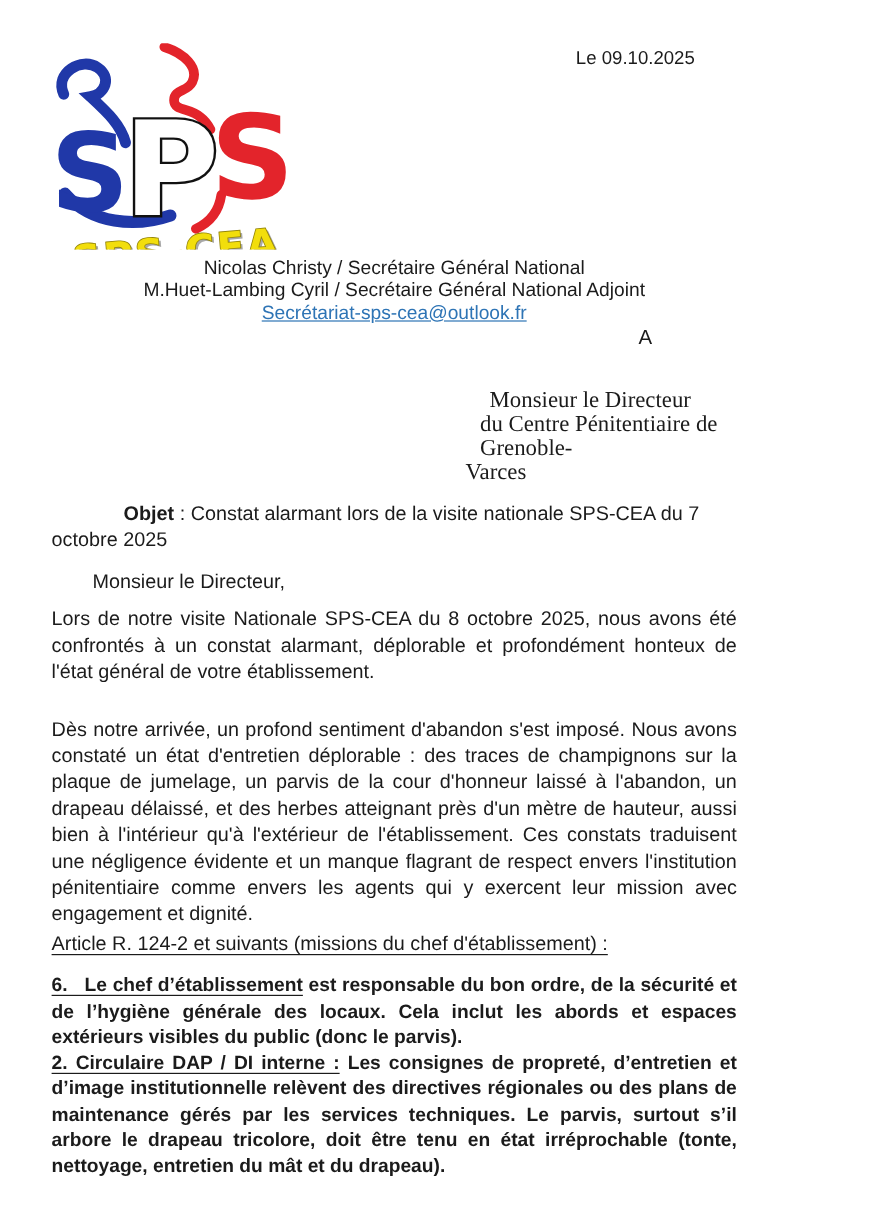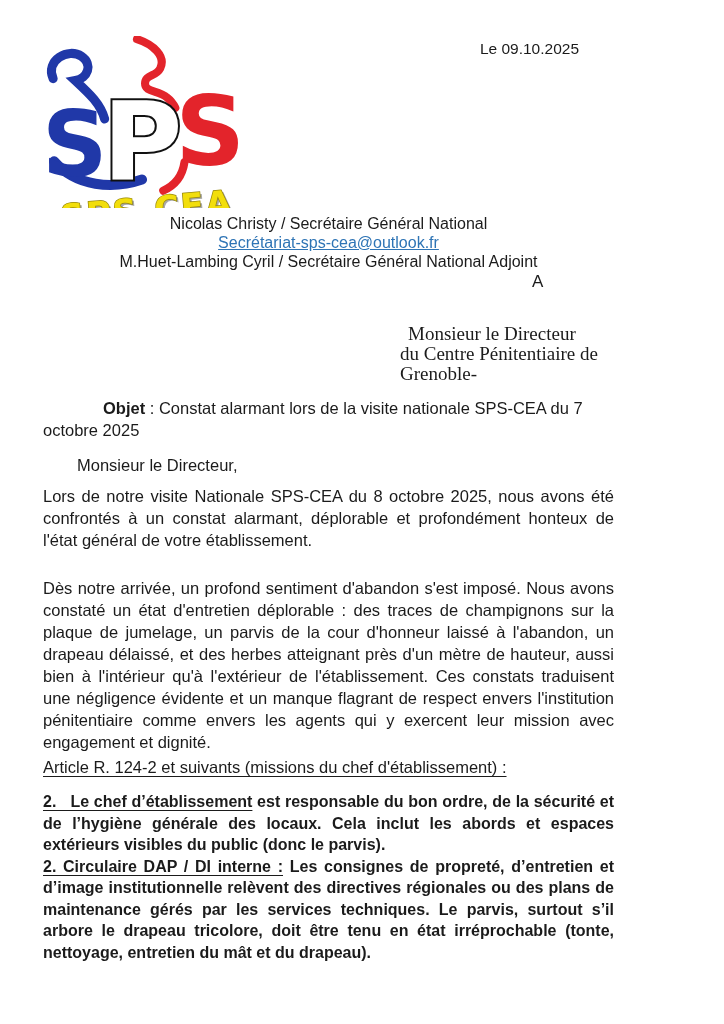--- a/index.html
+++ b/index.html
@@ -60,39 +60,40 @@
       <text x="62" y="142" font-family="DejaVu Sans, sans-serif" font-weight="bold" font-size="108" fill="#ffffff" stroke="#111111" stroke-width="4" paint-order="stroke">P</text>
       <text x="134" y="128" font-family="DejaVu Sans, sans-serif" font-weight="bold" font-size="96" fill="#e3242b">S</text>
 
       <text x="22" y="186" transform="rotate(-5 96 172)" font-family="DejaVu Sans, sans-serif" font-weight="bold" font-size="33" letter-spacing="2" fill="#a8a8a8">SPS-CEA</text>
       <text x="20" y="184" transform="rotate(-5 96 172)" font-family="DejaVu Sans, sans-serif" font-weight="bold" font-size="33" letter-spacing="2" fill="#f2de0c" stroke="#94850a" stroke-width="1.4" paint-order="stroke">SPS-CEA</text>
     </svg>
   </div>
 
   <div class="sender">
     <div class="sender-line">Nicolas Christy / Secrétaire Général National</div>
+    <div class="sender-line">M.Huet-Lambing Cyril / Secrétaire Général National Adjoint</div>
     <div class="sender-line"><a class="email-link">Secrétariat-sps-cea@outlook.fr</a></div>
-    <div class="sender-line">M.Huet-Lambing Cyril / Secrétaire Général National Adjoint</div>
   </div>
 
   <div class="to-label">A</div>
 
   <div class="recipient">
     <div class="r1">Monsieur le Directeur</div>
     <div class="r2">du Centre Pénitentiaire de Grenoble-</div>
+    <div class="r3">Varces</div>
   </div>
 
   <div class="subject"><span class="lbl">Objet</span><span> : Constat alarmant lors de la visite nationale SPS-CEA du 7 octobre 2025</span></div>
 
   <div class="salutation">Monsieur le Directeur,</div>
 
   <div class="para p1">Lors de notre visite Nationale SPS-CEA du 8 octobre 2025, nous avons été confrontés à un constat alarmant, déplorable et profondément honteux de l'état général de votre établissement.</div>
 
   <div class="para p2">Dès notre arrivée, un profond sentiment d'abandon s'est imposé. Nous avons constaté un état d'entretien déplorable : des traces de champignons sur la plaque de jumelage, un parvis de la cour d'honneur laissé à l'abandon, un drapeau délaissé, et des herbes atteignant près d'un mètre de hauteur, aussi bien à l'intérieur qu'à l'extérieur de l'établissement. Ces constats traduisent une négligence évidente et un manque flagrant de respect envers l'institution pénitentiaire comme envers les agents qui y exercent leur mission avec engagement et dignité.</div>
 
   <div class="legal-heading">Article R. 124-2 et suivants (missions du chef d'établissement) :</div>
 
-  <div class="point first"><span class="lead">2.   Le chef d’établissement</span><span> est responsable du bon ordre, de la sécurité et de l’hygiène générale des locaux. Cela inclut les abords et espaces extérieurs visibles du public (donc le parvis).</span></div>
+  <div class="point first"><span class="lead">6.   Le chef d’établissement</span><span> est responsable du bon ordre, de la sécurité et de l’hygiène générale des locaux. Cela inclut les abords et espaces extérieurs visibles du public (donc le parvis).</span></div>
 
   <div class="point"><span class="lead">2. Circulaire DAP / DI interne :</span><span> Les consignes de propreté, d’entretien et d’image institutionnelle relèvent des directives régionales ou des plans de maintenance gérés par les services techniques. Le parvis, surtout s’il arbore le drapeau tricolore, doit être tenu en état irréprochable (tonte, nettoyage, entretien du mât et du drapeau).</span></div>
 
 
 </div>
 
 </body></html>

